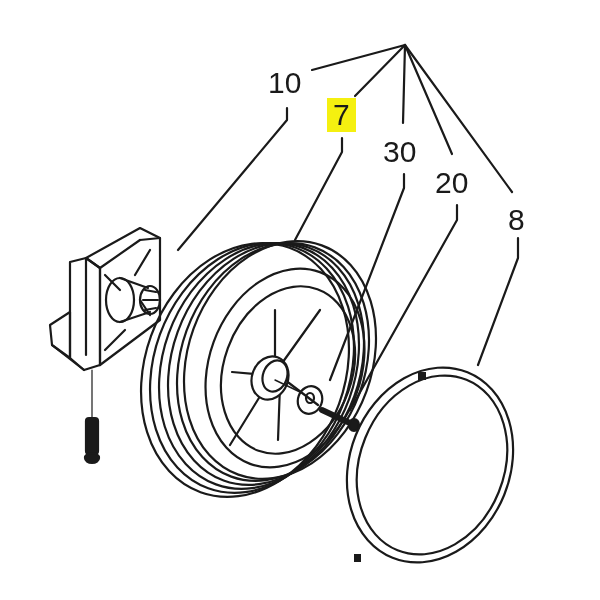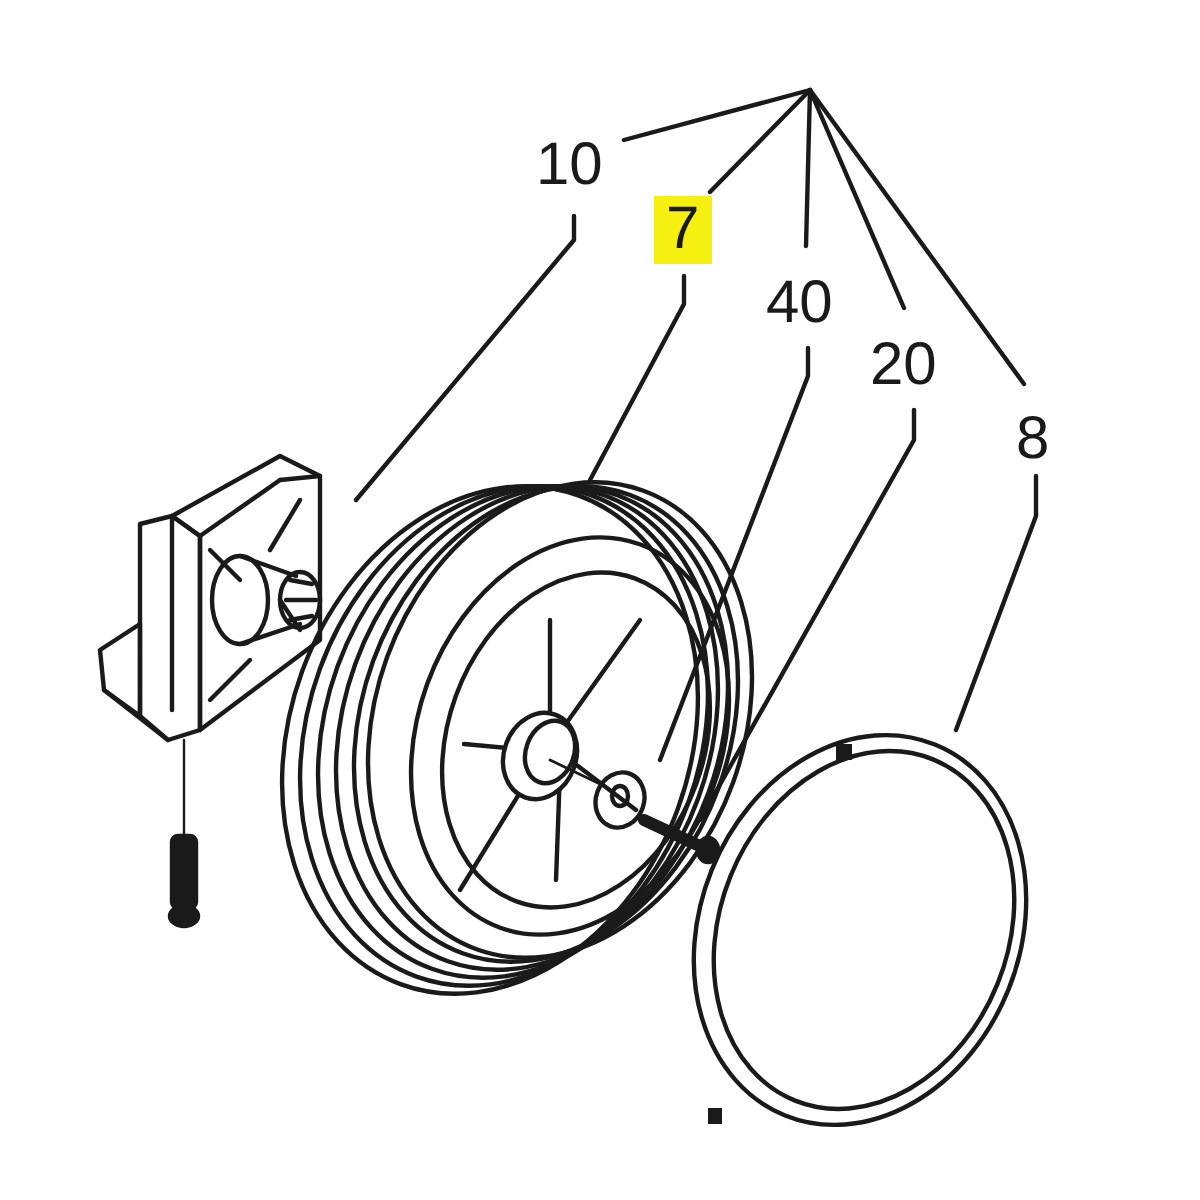--- a/index.html
+++ b/index.html
@@ -97,16 +97,16 @@
         <ellipse cx="430" cy="465" rx="80" ry="100" transform="rotate(22 430 465)"></ellipse>
         <ellipse cx="432" cy="465" rx="72" ry="92" transform="rotate(22 432 465)"></ellipse>
         <rect x="418" y="372" width="8" height="8" fill="#1a1a1a" stroke="none"></rect>
         <rect x="354" y="554" width="7" height="8" fill="#1a1a1a" stroke="none"></rect>
       </g>
     </g>
   </svg>
 
   <span class="callout" style="left:268px; top:68px;">10</span>
   <span class="callout hl" style="left:327px; top:98px;">7</span>
-  <span class="callout" style="left:383px; top:137px;">40</span>
+  <span class="callout" style="left:383px; top:137px;">30</span>
   <span class="callout" style="left:435px; top:168px;">20</span>
   <span class="callout" style="left:508px; top:205px;">8</span>
 </div>
 
 </body></html>

